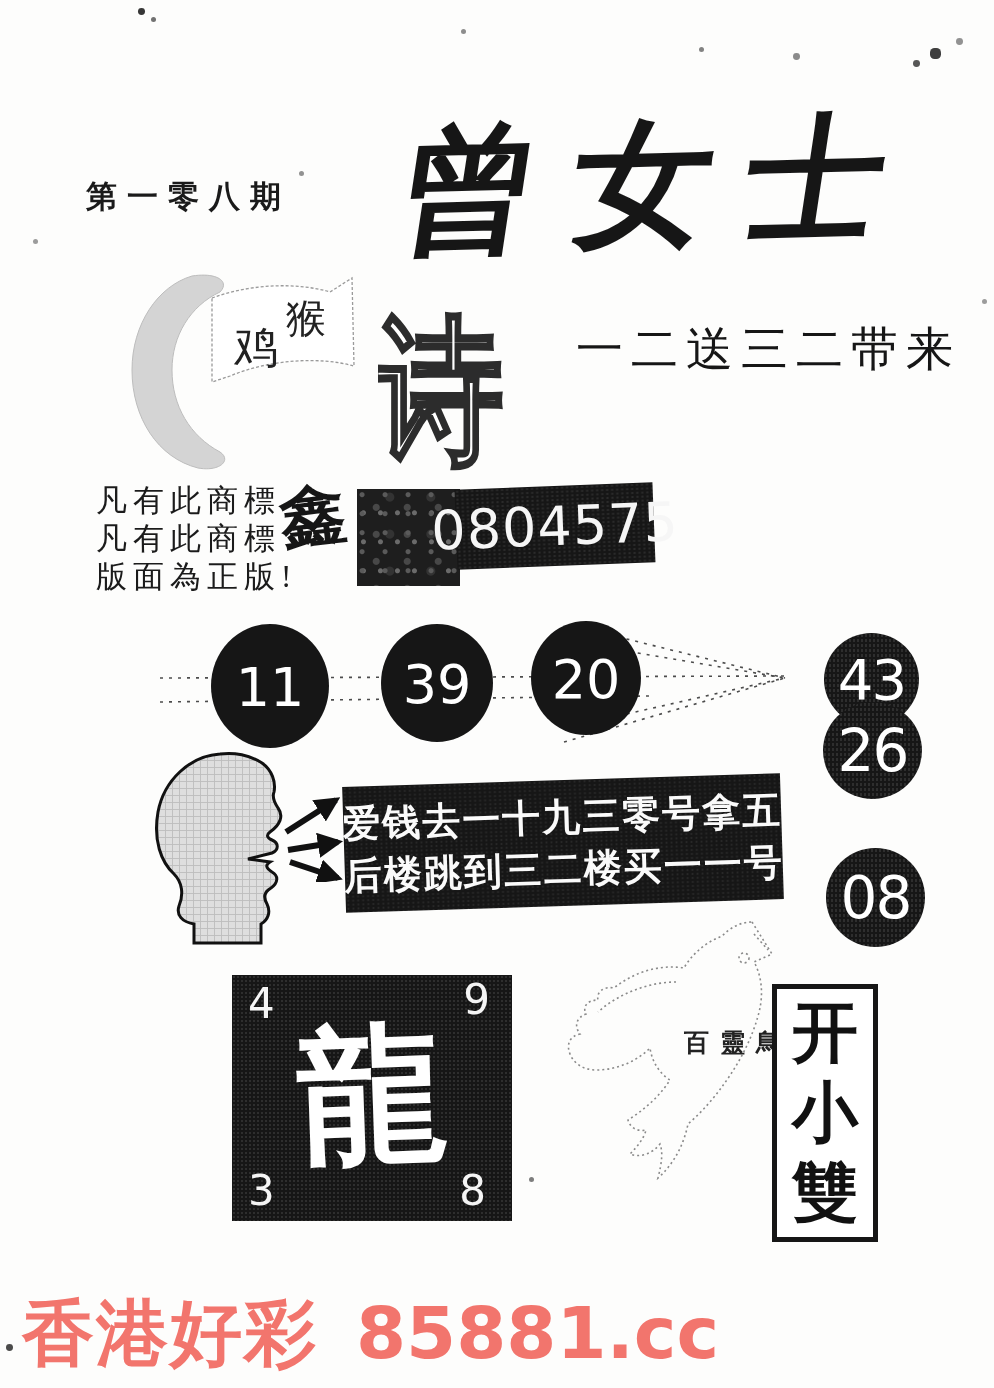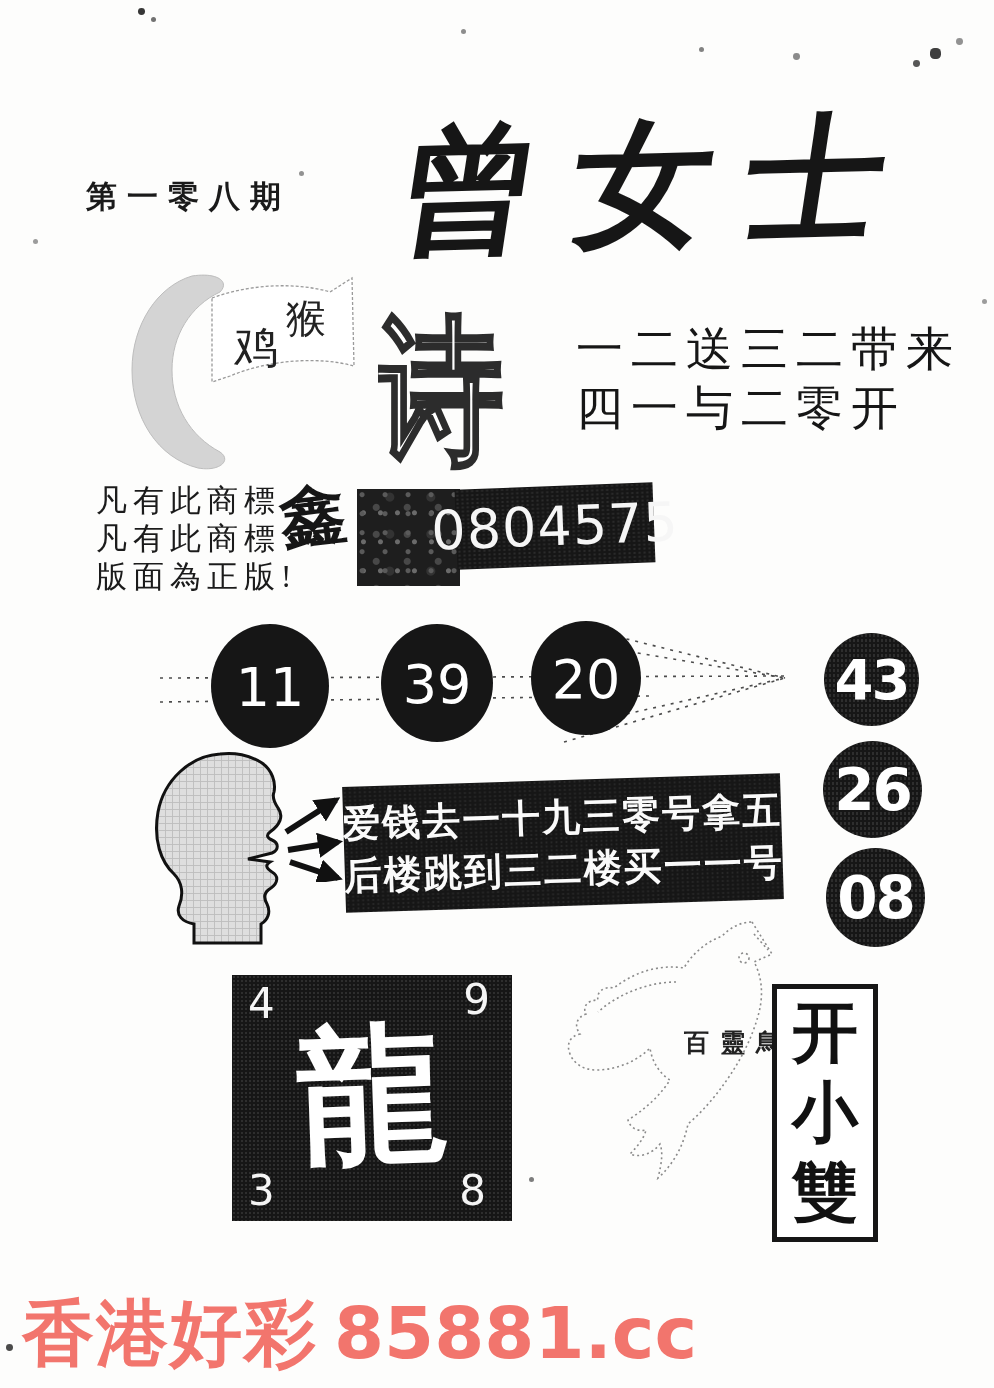--- a/index.html
+++ b/index.html
@@ -37,24 +37,24 @@
       radial-gradient(circle at 38% 82%,#6a6a6a 2px,transparent 3px);
     background-size:23px 19px,31px 27px,41px 37px,17px 29px;}
   .serial-box{position:absolute;left:456px;top:486px;width:198px;height:80px;background:#161616;
     transform:rotate(-2.2deg);display:flex;align-items:center;justify-content:center;
     background-image:radial-gradient(rgba(255,255,255,.09) 1px,transparent 1.4px);background-size:5px 4px;}
   .serial-box span{color:#f6f6f6;font-size:54px;letter-spacing:1px;}
 
   .chain-svg{position:absolute;left:150px;top:610px;}
 
   .res-circle{position:absolute;background:#161616;border-radius:50%;color:#fff;display:flex;
-    align-items:center;justify-content:center;font-weight:bold;letter-spacing:-2px;
+    align-items:center;justify-content:center;font-weight:normal;letter-spacing:-2px;
     background-image:radial-gradient(rgba(255,255,255,.10) 1px,transparent 1.3px);background-size:4px 5px;}
   .res-43{left:824px;top:633px;width:95px;height:93px;font-size:56px;}
-  .res-26{left:823px;top:741px;width:99px;height:97px;font-size:58px;}
+  .res-26{left:823px;top:702px;width:99px;height:97px;font-size:58px;}
   .res-08{left:826px;top:848px;width:99px;height:99px;font-size:58px;}
 
   .head-svg{position:absolute;left:148px;top:750px;}
   .arrows-svg{position:absolute;left:282px;top:786px;}
 
   .slogan{position:absolute;left:344px;top:780px;width:438px;height:126px;background:#161616;
     transform:rotate(-1.8deg);display:flex;flex-direction:column;justify-content:center;align-items:center;
     background-image:radial-gradient(rgba(255,255,255,.08) 1px,transparent 1.3px);background-size:5px 4px;}
   .slogan div{color:#fafafa;font-size:38px;font-weight:bold;letter-spacing:2px;line-height:52px;white-space:nowrap;}
 
@@ -69,21 +69,21 @@
   .dove-svg{position:absolute;left:556px;top:912px;}
   .bird-label{position:absolute;left:684px;top:1026px;font-size:25px;letter-spacing:11px;color:#222;
     font-weight:600;white-space:nowrap;}
 
   .verdict{position:absolute;left:772px;top:984px;width:96px;height:248px;border:5px solid #161616;
     display:flex;flex-direction:column;align-items:center;justify-content:space-evenly;background:#fff;}
   .verdict div{font-size:66px;font-weight:bold;line-height:72px;color:#111;}
 
   .footer{position:absolute;left:22px;top:1286px;white-space:nowrap;}
   .footer span{color:#f2756d;font-weight:bold;font-size:72px;letter-spacing:2px;}
-  .footer .site{margin-left:16px;letter-spacing:0;}
+  .footer .site{margin-left:38px;letter-spacing:0;}
 </style>
 </head>
 <body>
 
 <div class="page">
 
   <div class="specks"></div>
 
   <div class="issue serif">第一零八期</div>
 
@@ -97,21 +97,20 @@
   </svg>
 
   <svg class="poem-marker" width="130" height="195" viewBox="0 0 130 195">
     <g transform="translate(10,0) scale(0.82,1)">
       <text x="62" y="150" font-size="158" text-anchor="middle" fill="#ffffff" stroke="#2c2c2c" stroke-width="3.2" font-family="Liberation Serif, DejaVu Serif, serif" font-weight="bold">诗</text>
     </g>
   </svg>
 
   <div class="poem serif">
     <div>一二送三二带来</div>
-    <div>四一与二零开</div>
   </div>
 
   <div class="notice serif">
     <div>凡有此商標</div>
     <div>凡有此商標</div>
     <div>版面為正版!</div>
   </div>
   <div class="seal serif">鑫</div>
 
   <div class="photo-block"></div>

